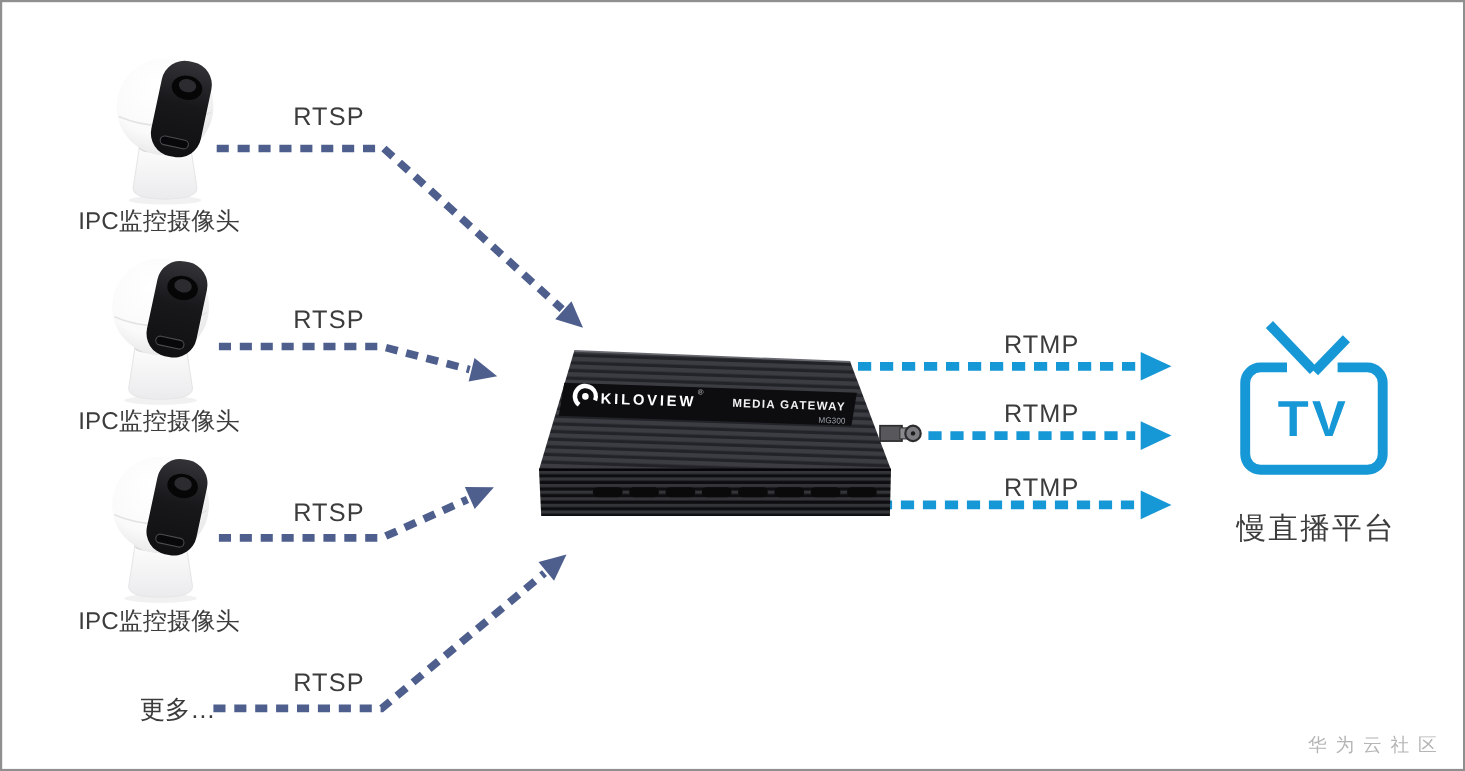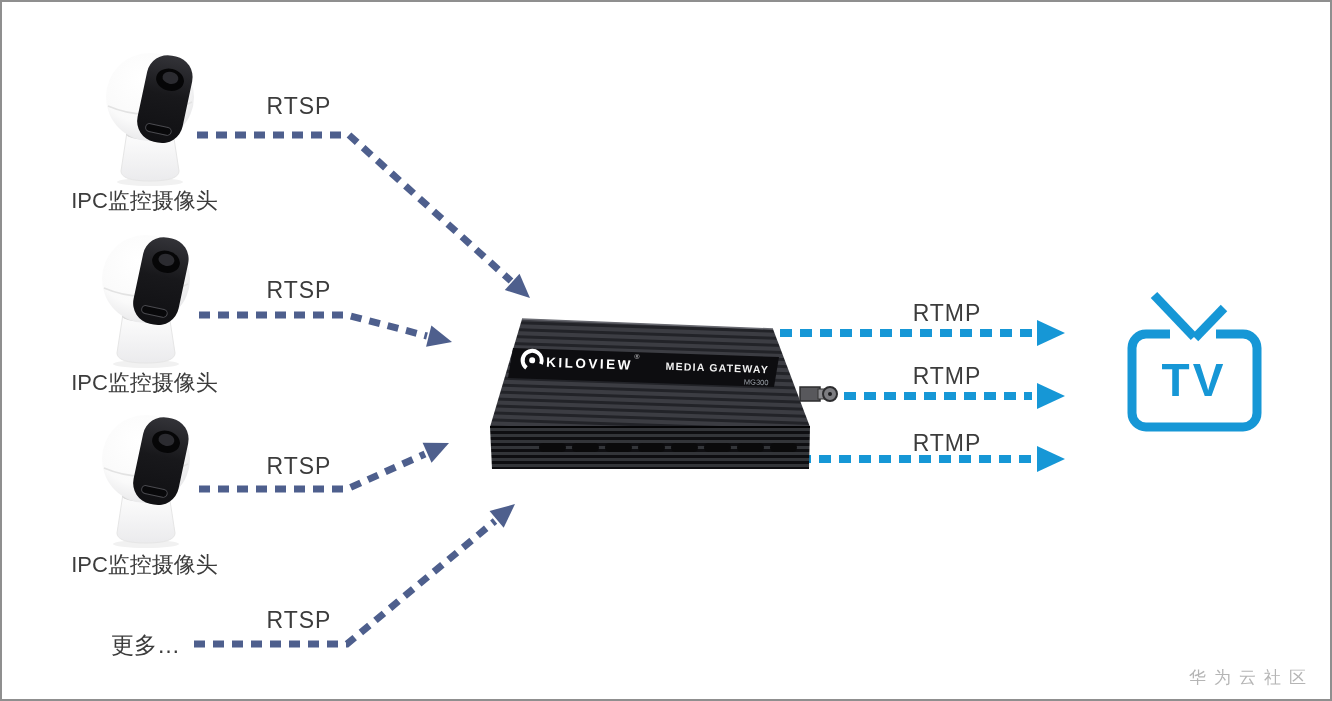--- a/index.html
+++ b/index.html
@@ -184,16 +184,17 @@
   <div class="abs label proto-label" style="left:257px;top:275px;width:80px">RTSP</div>
   <div class="abs label proto-label" style="left:257px;top:451px;width:80px">RTSP</div>
   <div class="abs label proto-label" style="left:257px;top:605px;width:80px">RTSP</div>
   <div class="abs label proto-label" style="left:905px;top:298px;width:80px">RTMP</div>
   <div class="abs label proto-label" style="left:905px;top:361px;width:80px">RTMP</div>
   <div class="abs label proto-label" style="left:905px;top:428px;width:80px">RTMP</div>
 
   <div class="abs label cam-label" style="left:55px;top:184px;width:175px">IPC监控摄像头</div>
   <div class="abs label cam-label" style="left:55px;top:366px;width:175px">IPC监控摄像头</div>
   <div class="abs label cam-label" style="left:55px;top:548px;width:175px">IPC监控摄像头</div>
-  <div class="abs label more-label" style="left:96px;top:628px;width:95px">更多…</div>
+  <div class="abs label more-label" style="left:112px;top:628px;width:95px">更多…</div>
+  <div class="abs label dest-label" style="left:1107px;top:460px;width:175px">慢直播平台</div>
 
   <div class="watermark">华为云社区</div>
 </div>
 
 </body></html>

